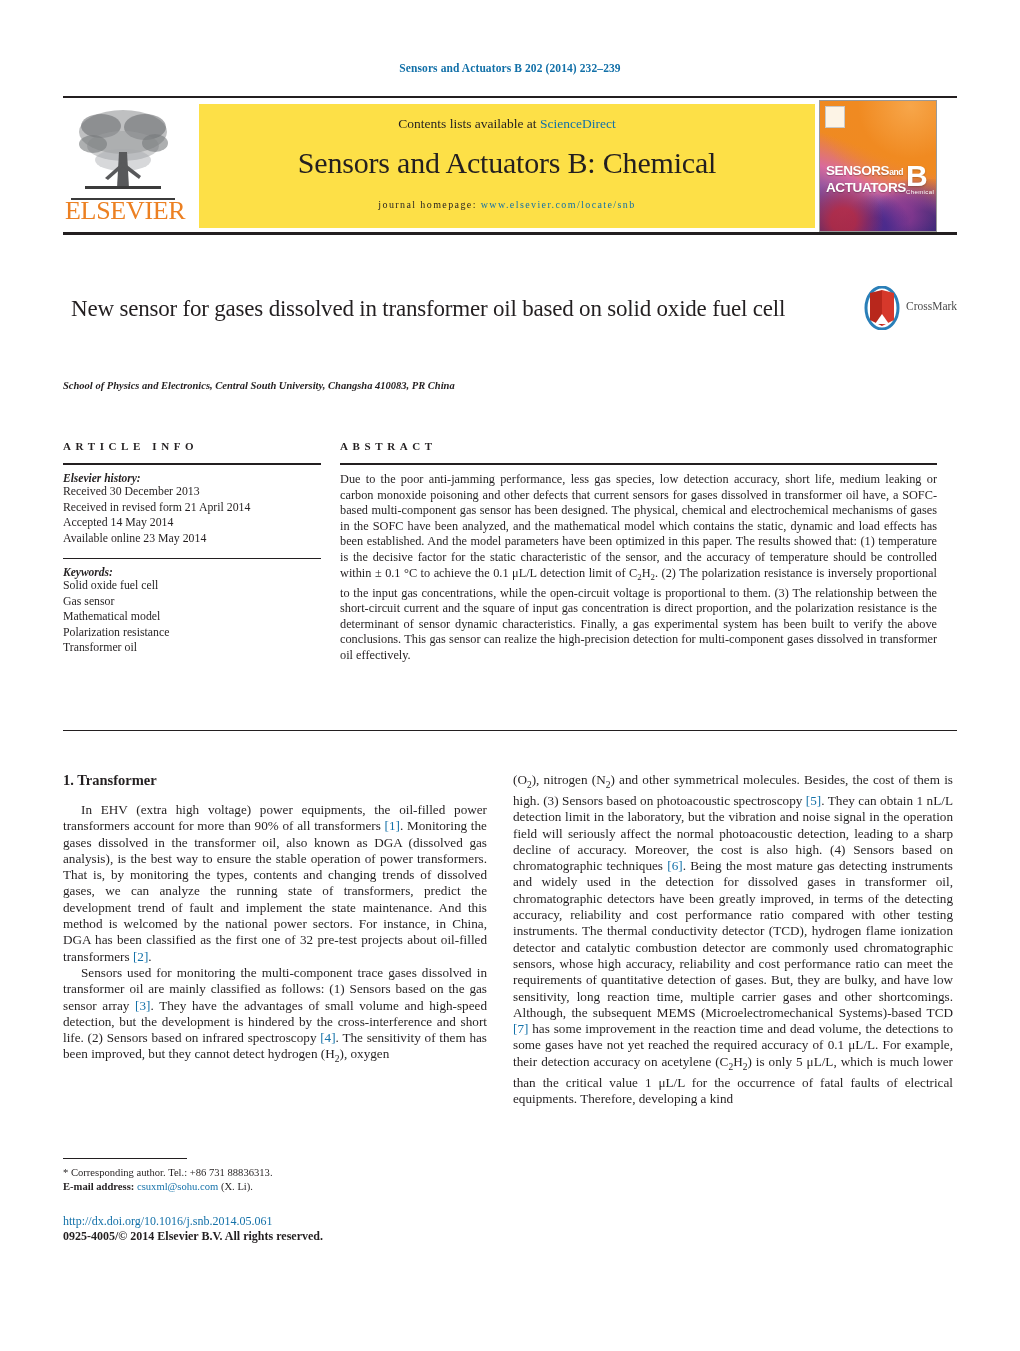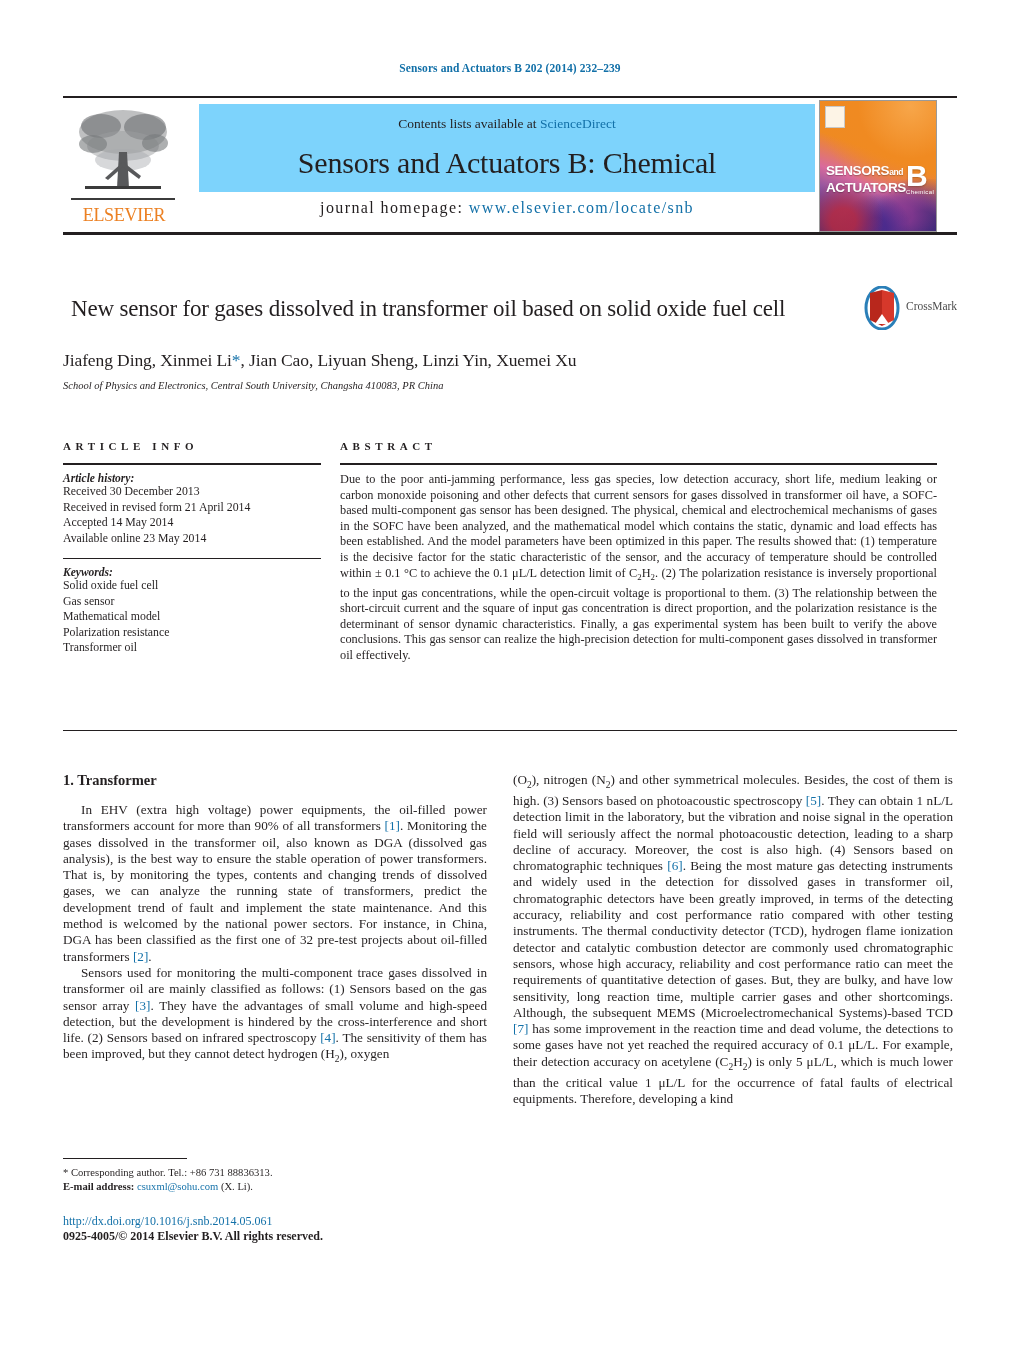--- a/index.html
+++ b/index.html
@@ -70,39 +70,39 @@
     width: 104px; height: 92px;
   }
   .elsevier-word {
     position: absolute;
     bottom: 2px;
     left: 0;
     width: 118px;
     text-align: center;
     color: #ec8022;
     font-family: "Liberation Serif", serif;
-    font-size: 18px;
+    font-size: 26px;
     letter-spacing: -0.3px;
   }
   .elsevier-bar {
     position: absolute;
     bottom: 28px;
     left: 6px;
     width: 104px;
     height: 2px;
     background: #3b3b3b;
   }
 
   .journal-band {
     position: absolute;
     top: 8px;
     left: 136px;
     width: 616px;
-    height: 88px;
-    background: #7dd3fc;
+    height: 124px;
+    background: #fde047;
   }
   .contents-line {
     position: absolute;
     top: 12px;
     left: 0;
     width: 616px;
     text-align: center;
     font-size: 13.5px;
     color: #231f20;
   }
@@ -118,21 +118,21 @@
     font-size: 30px;
     color: #231f20;
     letter-spacing: -0.2px;
   }
   .homepage-line {
     position: absolute;
     top: 95px;
     left: 0;
     width: 616px;
     text-align: center;
-    font-size: 16px;
+    font-size: 10px;
     color: #231f20;
     letter-spacing: 1.4px;
   }
   .homepage-line .url {
     color: #1270a8;
   }
 
   .cover-thumb {
     position: absolute;
     top: 4px;
@@ -224,21 +224,21 @@
   .authors .star {
     color: #1270a8;
   }
   .affiliation {
     position: absolute;
     top: 380px;
     left: 63px;
     width: 860px;
     font-size: 10.5px;
     font-style: italic;
-    font-weight: normal;
+    font-weight: bold;
     color: #231f20;
   }
 
   .crossmark {
     position: absolute;
     top: 286px;
     left: 862px;
     width: 95px;
     height: 46px;
   }
@@ -464,29 +464,26 @@
   <div class="crossmark">
     <svg class="crossmark-badge" viewBox="0 0 40 44">
       <ellipse cx="20" cy="22" rx="16" ry="21" fill="#ffffff" stroke="#2a7fb8" stroke-width="3"></ellipse>
       <path d="M20 4 L32 7 L32 34 L20 40 Z" fill="#d6382b"></path>
       <path d="M20 4 L8 7 L8 34 L20 40 Z" fill="#b8271c"></path>
       <path d="M20 28 L27 38 L13 38 Z" fill="#ffffff"></path>
     </svg>
     <div class="crossmark-label">CrossMark</div>
   </div>
 
-  <div class="authors">
-    <span>Jiafeng Ding, Xinmei Li</span><span class="star">*</span><span>, Jian Cao, Liyuan Sheng, Linzi Yin, Xuemei Xu</span>
-  </div>
   <div class="affiliation">School of Physics and Electronics, Central South University, Changsha 410083, PR China</div>
 
   <div class="info-col">
     <div class="sec-head">ARTICLE INFO</div>
     <div class="rule-thick"></div>
-    <div class="info-sub">Article history:</div>
+    <div class="info-sub">Elsevier history:</div>
     <div class="info-line">Received 30 December 2013</div>
     <div class="info-line">Received in revised form 21 April 2014</div>
     <div class="info-line">Accepted 14 May 2014</div>
     <div class="info-line">Available online 23 May 2014</div>
     <div class="rule-thin"></div>
     <div class="info-sub">Keywords:</div>
     <div class="info-line">Solid oxide fuel cell</div>
     <div class="info-line">Gas sensor</div>
     <div class="info-line">Mathematical model</div>
     <div class="info-line">Polarization resistance</div>

